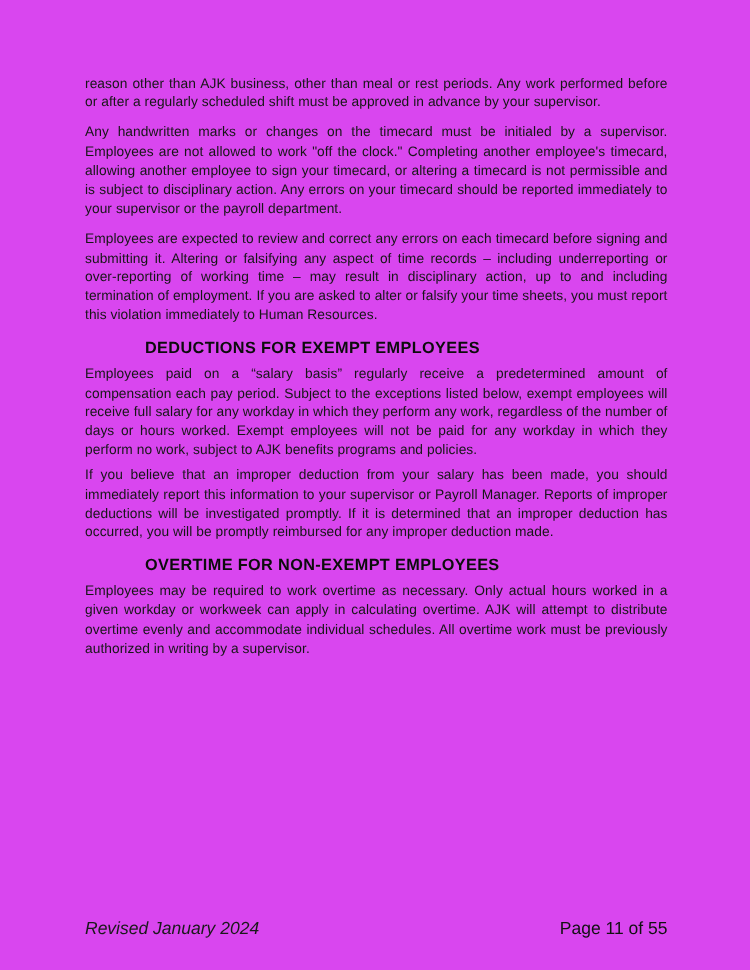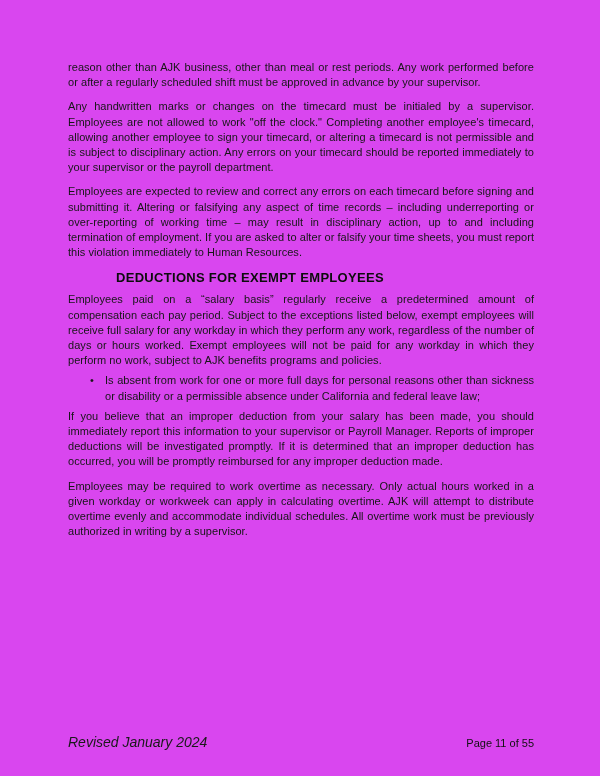--- a/index.html
+++ b/index.html
@@ -67,21 +67,21 @@
     display: flex;
     justify-content: space-between;
     align-items: baseline;
   }
   .footer .revision {
     font-style: italic;
     font-size: 14px;
     color: #1a1a1a;
   }
   .footer .pagenum {
-    font-size: 11px;
+    font-size: 14px;
     color: #111111;
   }
 </style>
 </head>
 <body>
 
 <div class="page">
   <div class="content">
 
     <p>reason other than AJK business, other than meal or rest periods.  Any work performed before or after a regularly scheduled shift must be approved in advance by your supervisor.</p>
@@ -89,25 +89,25 @@
     <p>Any handwritten marks or changes on the timecard must be initialed by a supervisor.  Employees are not allowed to work "off the clock." Completing another employee's timecard, allowing another employee to sign your timecard, or altering a timecard is not permissible and is subject to disciplinary action.  Any errors on your timecard should be reported immediately to your supervisor or the payroll department.</p>
 
     <p>Employees are expected to review and correct any errors on each timecard before signing and submitting it.  Altering or falsifying any aspect of time records – including underreporting or over-reporting of working time – may result in disciplinary action, up to and including termination of employment.  If you are asked to alter or falsify your time sheets, you must report this violation immediately to Human Resources.</p>
 
     <h2>DEDUCTIONS FOR EXEMPT EMPLOYEES</h2>
 
     <p>Employees paid on a “salary basis” regularly receive a predetermined amount of compensation each pay period.  Subject to the exceptions listed below, exempt employees will receive full salary for any workday in which they perform any work, regardless of the number of days or hours worked.  Exempt employees will not be paid for any workday in which they perform no work, subject to AJK benefits programs and policies.</p>
 
 
     <ul>
-      <li>Is absent from work for one or more full days for personal reasons other than sickness or disability or a permissible absence under California and federal leave law;</li>
     </ul>
 
     <p>If you believe that an improper deduction from your salary has been made, you should immediately report this information to your supervisor or Payroll Manager.  Reports of improper deductions will be investigated promptly.  If it is determined that an improper deduction has occurred, you will be promptly reimbursed for any improper deduction made.</p>
 
+    <h2>OVERTIME FOR NON-EXEMPT EMPLOYEES</h2>
 
     <p>Employees may be required to work overtime as necessary.  Only actual hours worked in a given workday or workweek can apply in calculating overtime.  AJK will attempt to distribute overtime evenly and accommodate individual schedules.  All overtime work must be previously authorized in writing by a supervisor.</p>
 
   </div>
 
   <div class="footer">
     <span class="revision">Revised January 2024</span>
     <span class="pagenum">Page 11 of 55</span>
   </div>
 </div>

